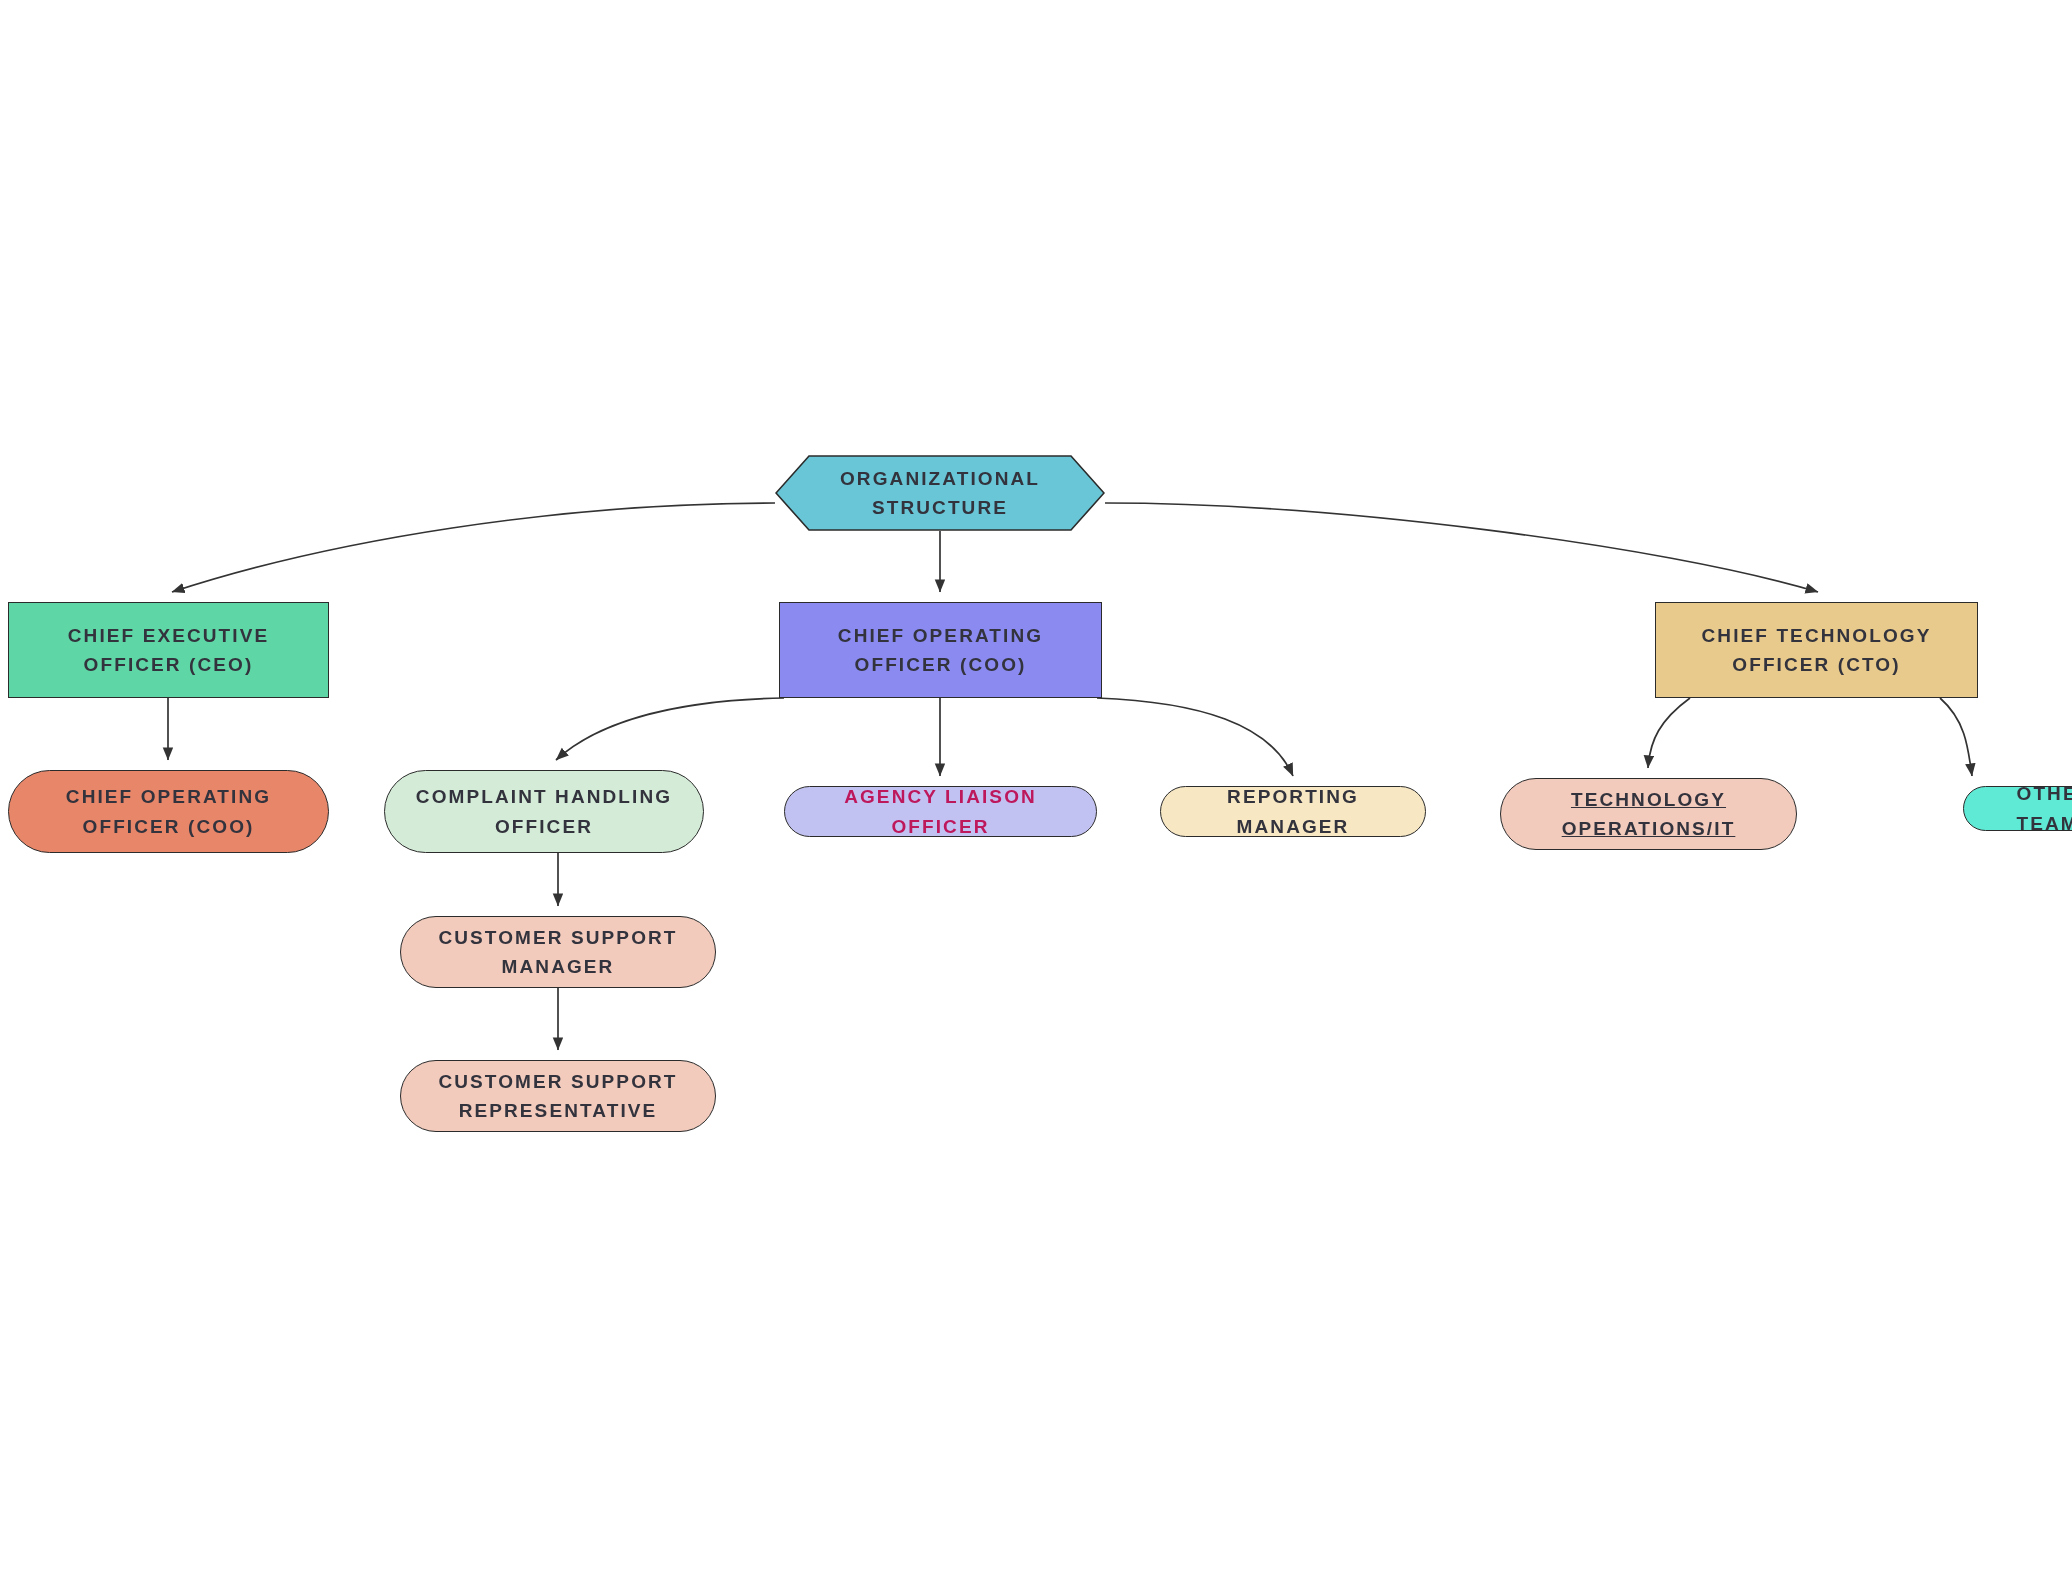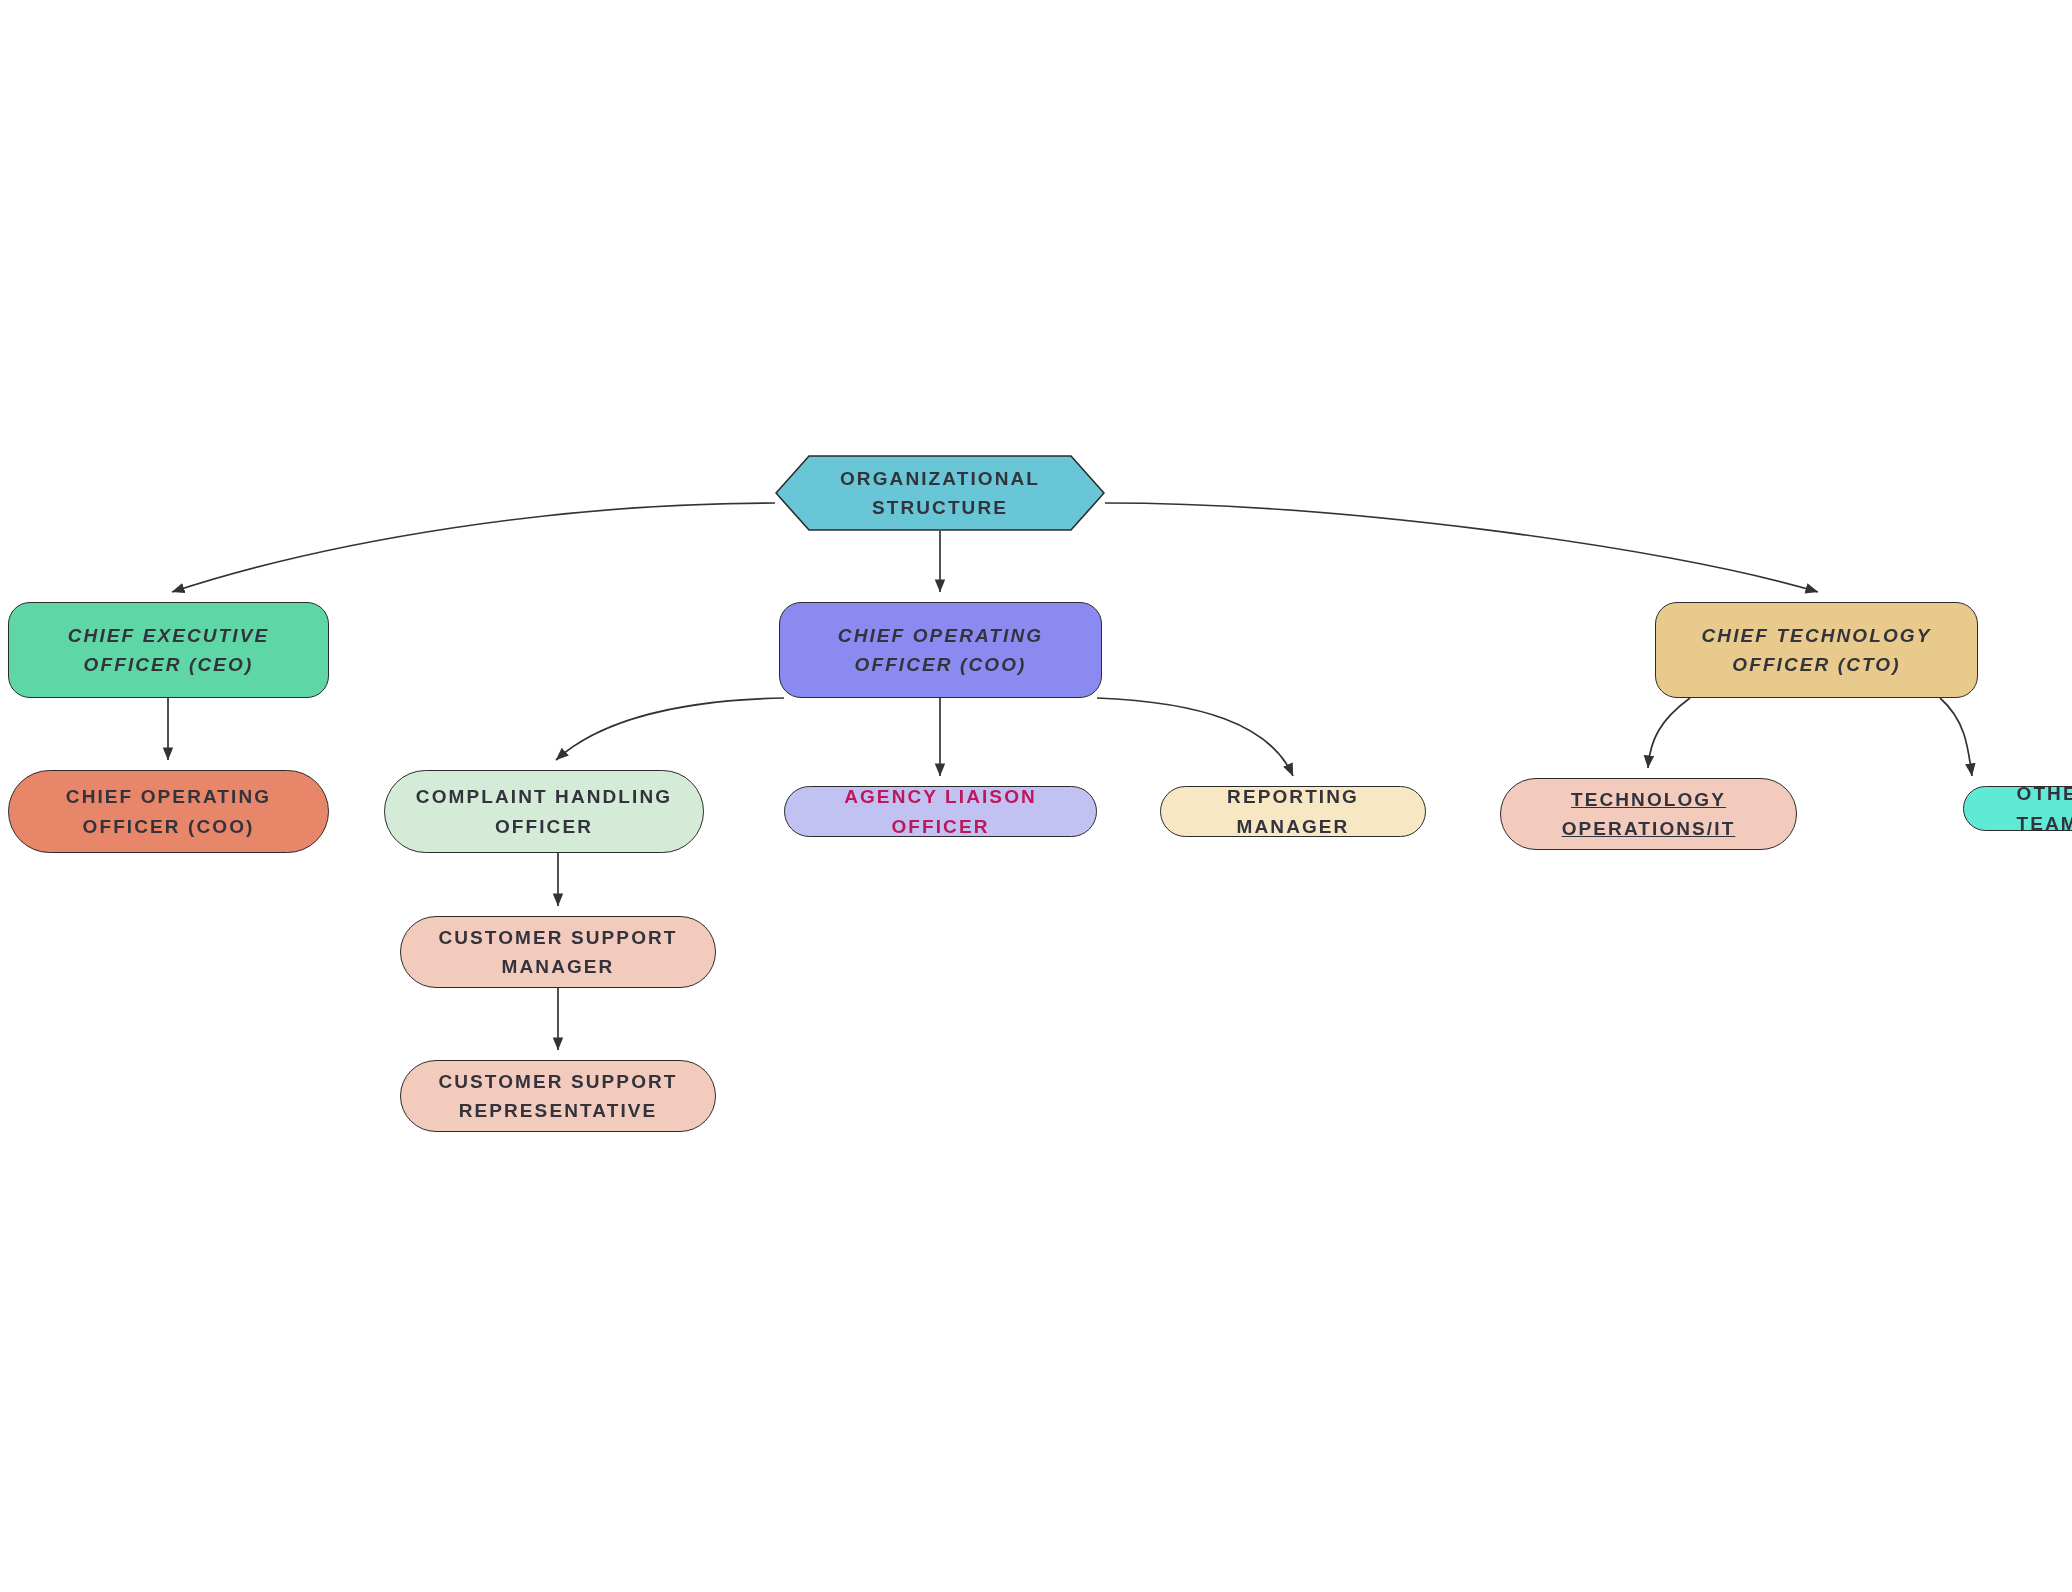--- a/index.html
+++ b/index.html
@@ -42,21 +42,21 @@
     line-height: 1.55;
     text-transform: uppercase;
     padding: 6px 14px;
     z-index: 2;
   }
   .node .label {
     display: block;
     width: 100%;
     text-align: center;
   }
-  .shape-rect   { border-radius: 22px; font-style: italic; }
+  .shape-rect   { border-radius: 0; }
   .shape-stadium{ border-radius: 999px; }
   .shape-hex {
     border: none;
     background: transparent !important;
     padding: 0;
   }
   .shape-hex .hexbg {
     position: absolute;
     left: 0; top: 0;
     width: 100%; height: 100%;

